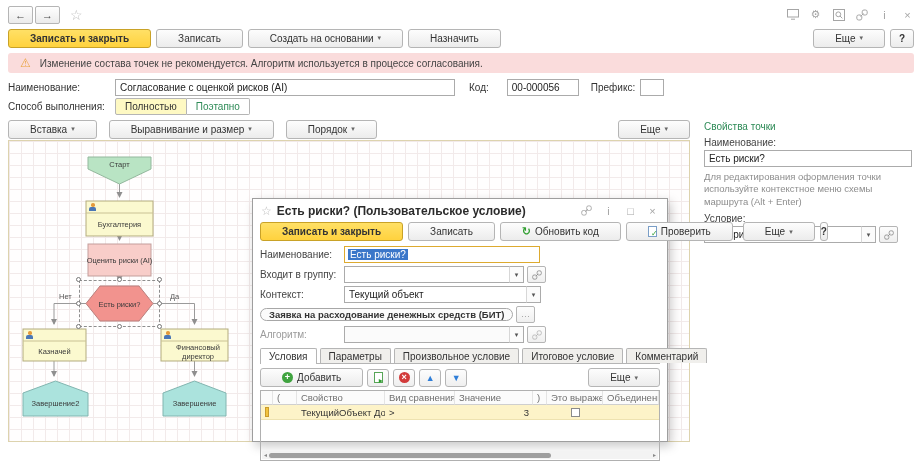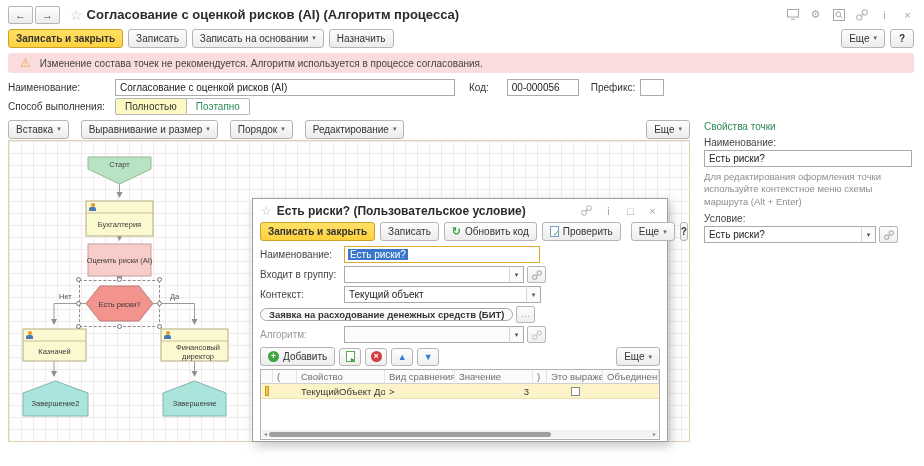--- a/index.html
+++ b/index.html
@@ -15,21 +15,21 @@
     background:linear-gradient(#fefefe,#ebebeb); font-size:11px; color:#444;
     display:flex; align-items:center; justify-content:center; cursor:default; }
   .navbtn + .navbtn { margin-left:2px; }
   .star { color:#bdbdbd; font-size:14px; margin:0 4px 0 10px; }
   .title { font-size:13px; font-weight:bold; color:#2b2b2b; }
   .win-icons { margin-left:auto; display:flex; gap:10px; align-items:center; color:#a5a5a5; }
   .wicon { width:13px; height:13px; display:flex; align-items:center; justify-content:center; font-size:11px; }
   .wicon svg { display:block; }
   
   .cmdbar { display:flex; align-items:center; height:24px; padding:0 10px 0 8px; gap:5px; }
-  .btn { height:19px; padding:0 7px; border:1px solid #b5b5b5; border-radius:3px;
+  .btn { height:19px; padding:0 21px; border:1px solid #b5b5b5; border-radius:3px;
     background:linear-gradient(#fdfdfd,#ececec); font-size:10px; color:#333;
     display:inline-flex; align-items:center; gap:4px; white-space:nowrap; cursor:default; }
   .btn.primary { background:linear-gradient(#ffe066,#ffd23e); border-color:#c9a227; font-weight:bold; }
   .btn.help { width:24px; padding:0; justify-content:center; font-weight:bold; }
   .caret { font-size:7px; color:#666; }
   .spacer { flex:1; }
   
   .warning { margin:3px 10px 3px 8px; background:#fadcdc; border-radius:3px; height:20px;
     display:flex; align-items:center; gap:9px; padding:0 12px; color:#444; }
   .warn-ico { color:#e8a33d; font-size:12px; }
@@ -124,21 +124,20 @@
 <div class="app">
 
   <div class="titlebar">
     <div class="navbtn">
         <span>←</span>
       </div>
     <div class="navbtn">
         <span>→</span>
       </div>
     <span class="star">☆</span>
-    <span class="title">Согласование с оценкой рисков (AI) (Алгоритм процесса)</span>
     <div class="win-icons">
       <span class="wicon">
         <svg width="12" height="11" viewBox="0 0 12 11">
             <rect x="0.5" y="0.5" width="11" height="7.5" fill="none" stroke="#a5a5a5"></rect>
             <line x1="4" y1="10.2" x2="8" y2="10.2" stroke="#a5a5a5"></line>
           </svg>
       </span>
       <span class="wicon">⚙</span>
       <span class="wicon">
         <svg width="12" height="12" viewBox="0 0 12 12">
@@ -160,21 +159,21 @@
   </div>
 
   <div class="cmdbar">
     <div class="btn primary">
         <span>Записать и закрыть</span>
       </div>
     <div class="btn">
         <span>Записать</span>
       </div>
     <div class="btn">
-        <span>Записать на основании</span>
+        <span>Создать на основании</span>
         <span class="caret">▾</span>
       </div>
     <div class="btn">
         <span>Назначить</span>
       </div>
     <div class="spacer"></div>
     <div class="btn">
         <span>Еще</span>
         <span class="caret">▾</span>
       </div>
@@ -215,24 +214,20 @@
         <div class="btn">
             <span>Вставка</span>
             <span class="caret">▾</span>
           </div>
         <div class="btn">
             <span>Выравнивание и размер</span>
             <span class="caret">▾</span>
           </div>
         <div class="btn">
             <span>Порядок</span>
-            <span class="caret">▾</span>
-          </div>
-        <div class="btn">
-            <span>Редактирование</span>
             <span class="caret">▾</span>
           </div>
         <div class="spacer"></div>
         <div class="btn">
             <span>Еще</span>
             <span class="caret">▾</span>
           </div>
       </div>
 
       <div class="canvas">
@@ -400,20 +395,27 @@
       </span>
       <span class="sqbtn ilink">
         <svg width="10" height="10" viewBox="0 0 12 12">
             <rect x="0.8" y="6" width="5" height="5" rx="1.8" fill="none" stroke="#b5b5b5"></rect>
             <rect x="6.2" y="1" width="5" height="5" rx="1.8" fill="none" stroke="#b5b5b5"></rect>
             <line x1="4.5" y1="7.5" x2="7.5" y2="4.5" stroke="#b5b5b5"></line>
           </svg>
       </span>
     </div>
 
+    <div class="tabs">
+      <span class="tab active">Условия</span>
+      <span class="tab">Параметры</span>
+      <span class="tab">Произвольное условие</span>
+      <span class="tab">Итоговое условие</span>
+      <span class="tab">Комментарий</span>
+    </div>
 
     <div class="tbl-toolbar">
       <div class="btn">
           <span class="circle green">+</span>
           <span>Добавить</span>
         </div>
       <div class="tico">
           <span class="copy-ico">
             <span>▸</span>
           </span>

